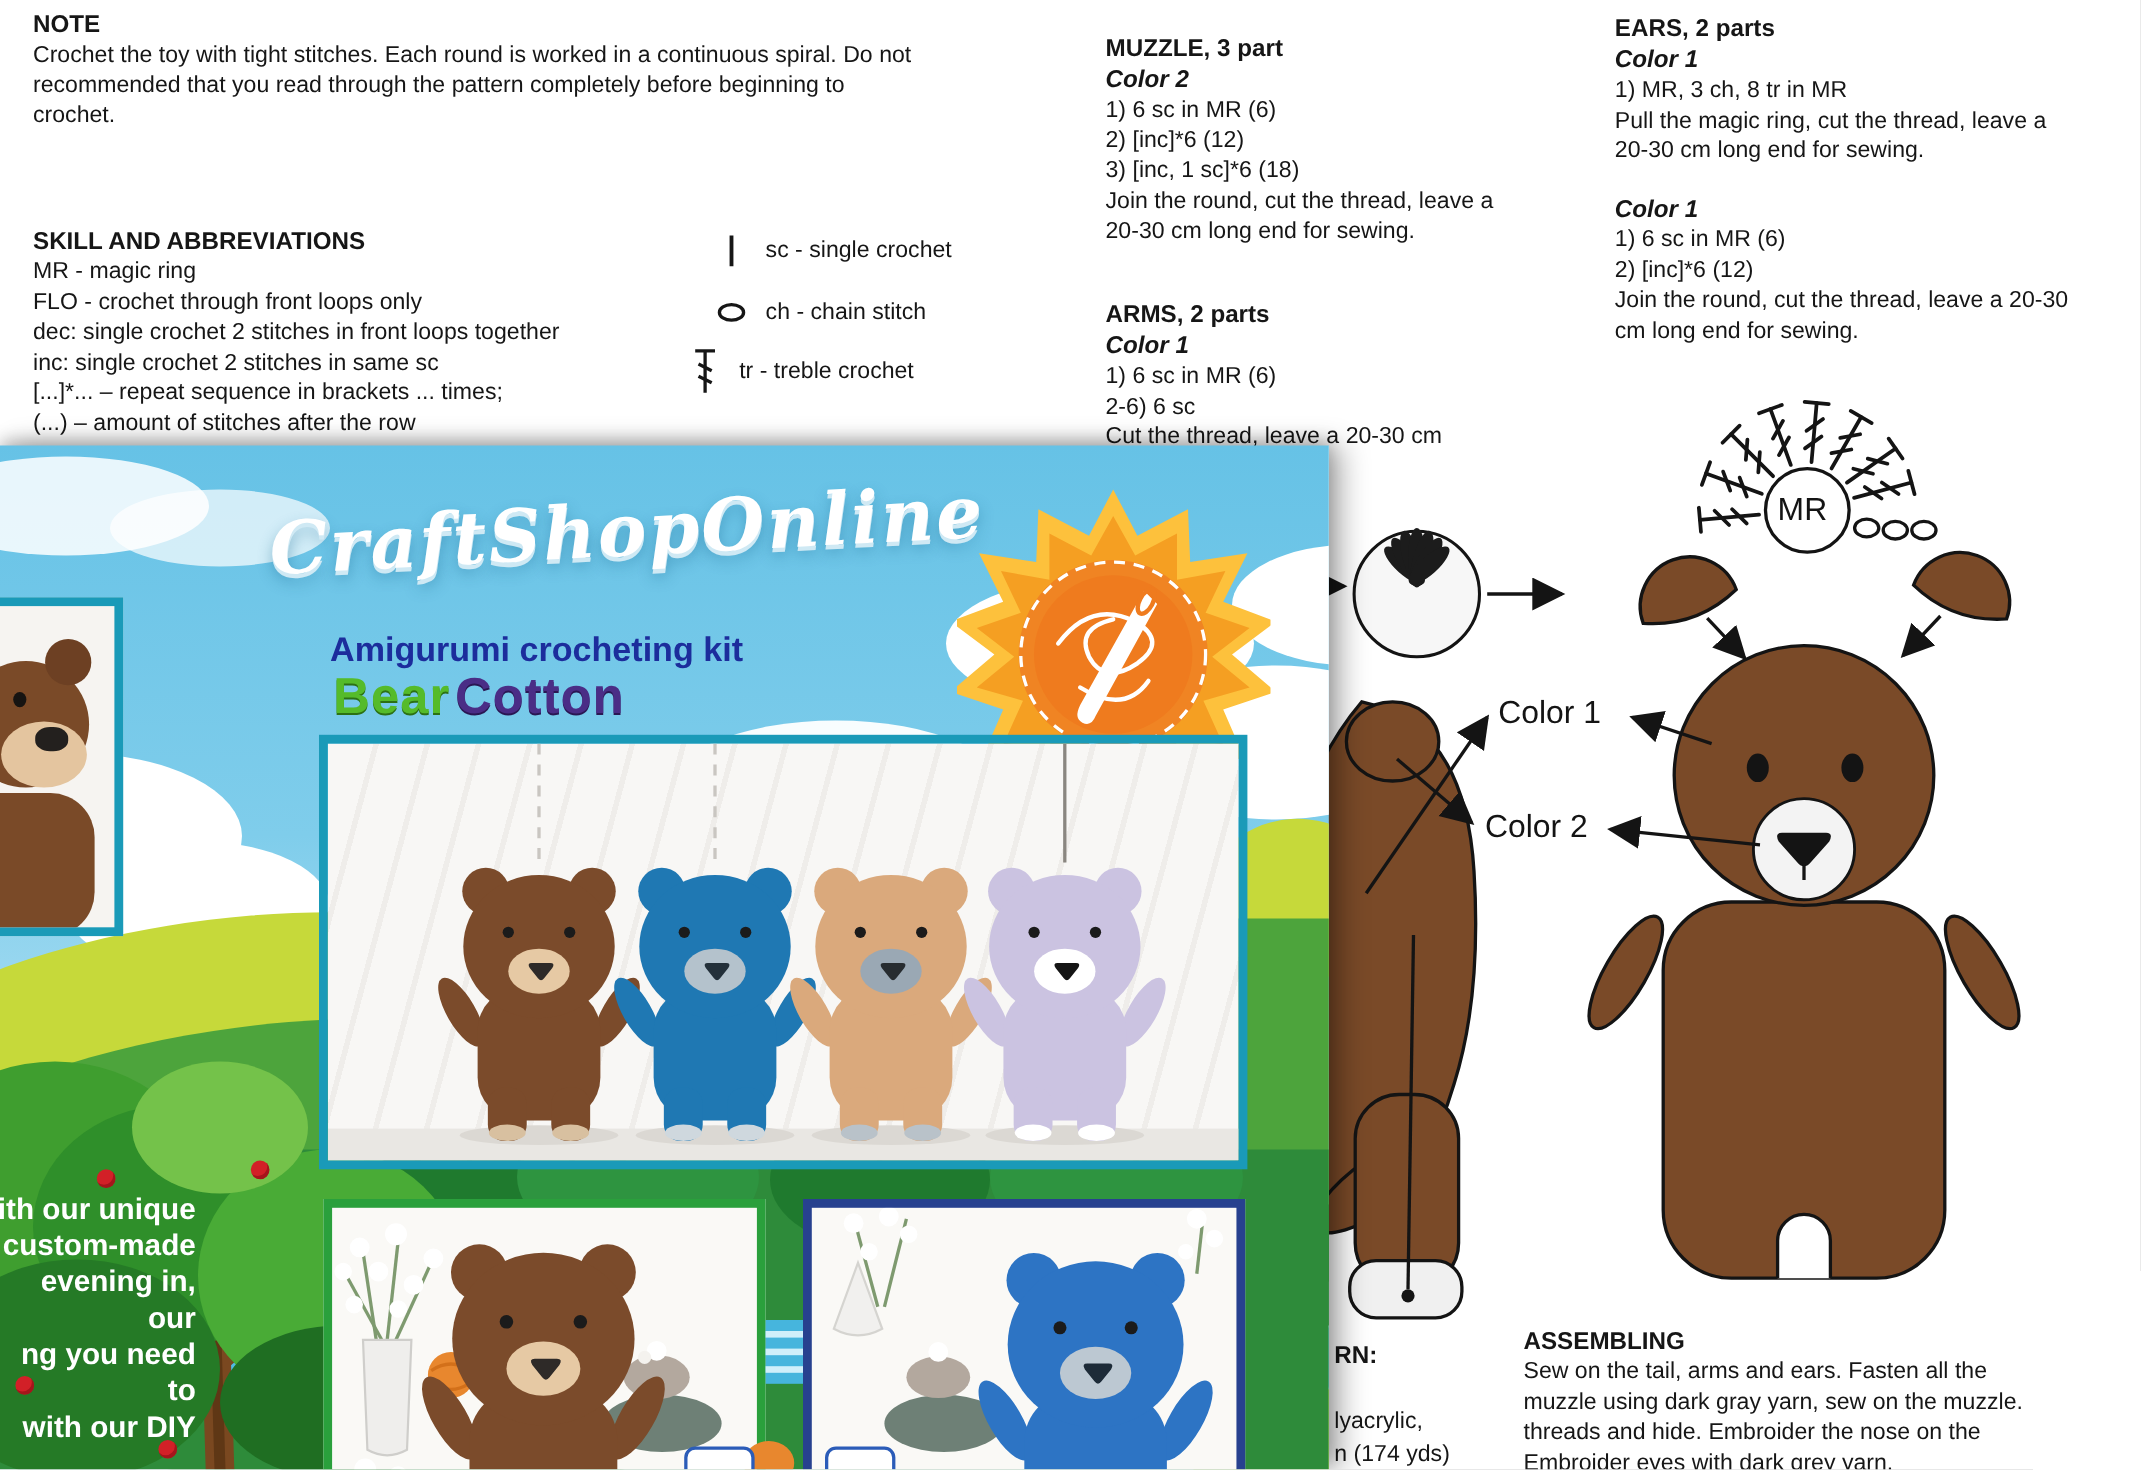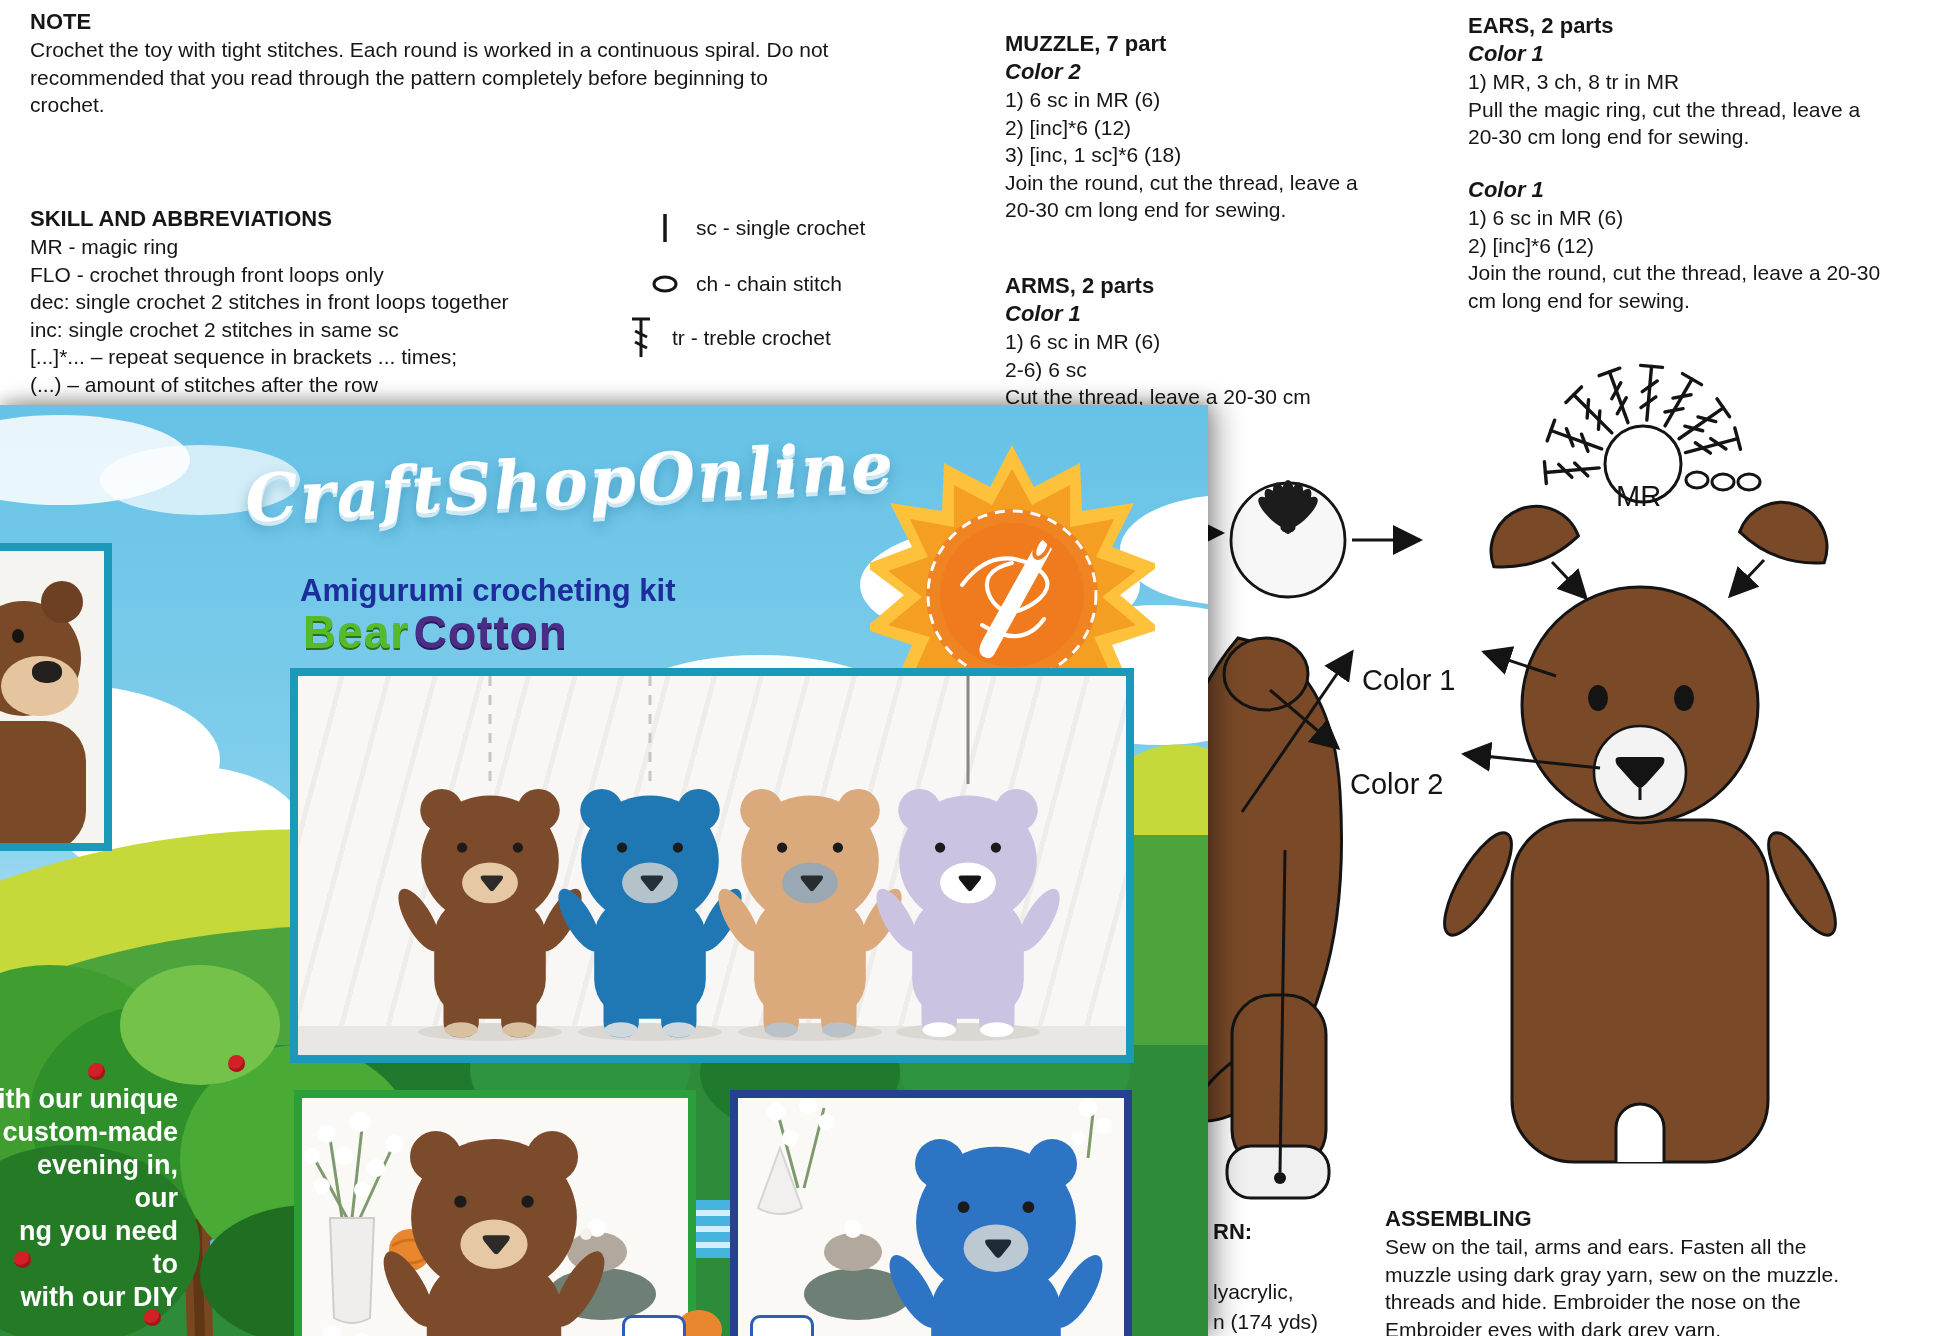--- a/index.html
+++ b/index.html
@@ -23,21 +23,21 @@
   .product{font-size:46px;font-weight:bold;letter-spacing:1px;}
   .hill{position:absolute;border-radius:50%;}
   .photo{position:absolute;background:#fbfaf8;overflow:hidden;}
   .frame-teal{border:8px solid #1a9ab8;}
   .frame-green{border:8px solid #2aa03c;}
   .frame-navy{border:8px solid #27418f;}
   .promo-text{font-size:27px;line-height:33px;font-weight:bold;color:#ffffff;text-align:right;}
   .ine-frag{font-family:"DejaVu Serif",serif;font-style:italic;font-weight:bold;font-size:31px;color:#1c2f8e;}
   .apple{position:absolute;width:17px;height:17px;background:#d22027;border-radius:50%;box-shadow:inset -2px -3px 0 rgba(120,10,15,.5);}
   .mini-square{position:absolute;width:58px;height:34px;background:#ffffff;border:3px solid #2b5cb8;border-radius:10px;}
-  .diag-label{font-size:29px;color:#141414;white-space:nowrap;margin-top:32px;}
+  .diag-label{font-size:29px;color:#141414;white-space:nowrap;}
 </style>
 </head>
 <body>
 
 <div id="page">
 
   <div class="abs" style="left:30px;top:8px;">
     <div class="doc-h">NOTE</div>
     <div class="doc-line">Crochet the toy with tight stitches. Each round is worked in a continuous spiral. Do not</div>
     <div class="doc-line">recommended that you read through the pattern completely before beginning to</div>
@@ -76,21 +76,21 @@
         <line x1="5" y1="4" x2="23" y2="4" stroke="#161616" stroke-width="3"></line>
         <line x1="14" y1="4" x2="14" y2="42" stroke="#161616" stroke-width="3"></line>
         <line x1="8" y1="16" x2="20" y2="22" stroke="#161616" stroke-width="3"></line>
         <line x1="8" y1="27" x2="20" y2="33" stroke="#161616" stroke-width="3"></line>
       </svg>
     </span>
     <span class="doc-line">tr - treble crochet</span>
   </div>
 
   <div class="abs" style="left:1005px;top:30px;">
-    <div class="doc-h">MUZZLE, 7 part</div>
+    <div class="doc-h">MUZZLE, 3 part</div>
     <div class="doc-sub">Color 2</div>
     <div class="doc-line">1) 6 sc in MR (6)</div>
     <div class="doc-line">2) [inc]*6 (12)</div>
     <div class="doc-line">3) [inc, 1 sc]*6 (18)</div>
     <div class="doc-line">Join the round, cut the thread, leave a</div>
     <div class="doc-line">20-30 cm long end for sewing.</div>
   </div>
 
   <div class="abs" style="left:1005px;top:272px;">
     <div class="doc-h">ARMS, 2 parts</div>

